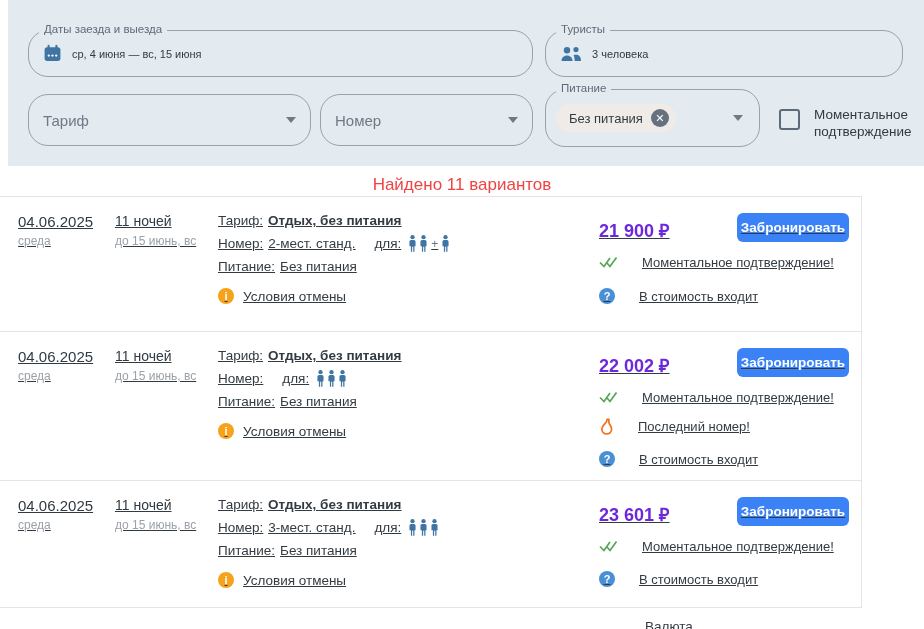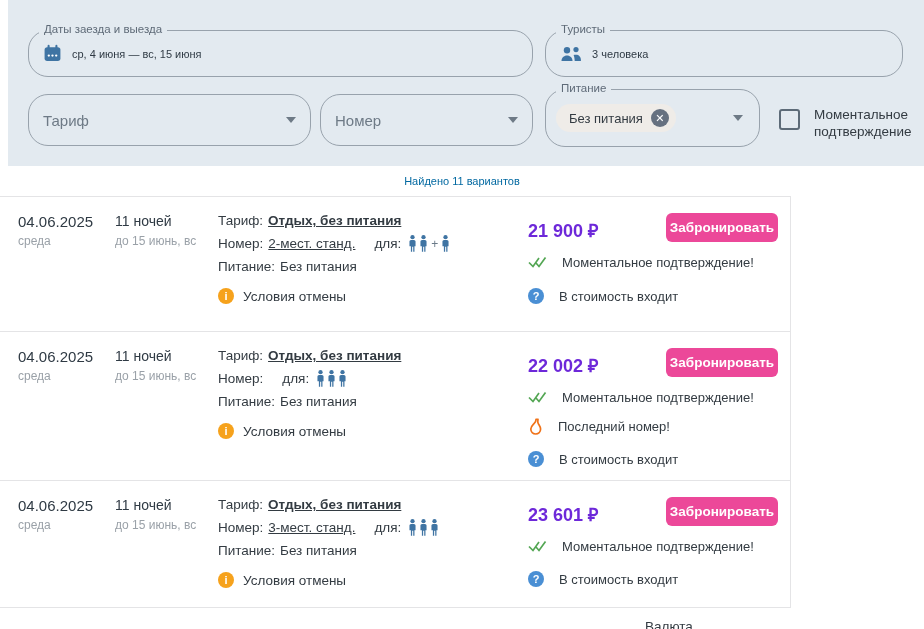--- a/index.html
+++ b/index.html
@@ -24,22 +24,22 @@
 
   .chip { display:flex; align-items:center; gap:8px; background:#efece8; border-radius:16px; padding:5px 7px 5px 13px; font-size:13px; color:#333b42; cursor:pointer; }
   .chip-close { display:flex; align-items:center; justify-content:center; width:18px; height:18px; border-radius:50%; background:#667180; color:#fff; font-size:11px; line-height:1; cursor:pointer; }
 
   .cb-group { position:absolute; left:771px; top:107px; display:flex; align-items:flex-start; gap:14px; cursor:pointer; }
   .checkbox { width:21px; height:21px; border:2px solid #5d6b78; border-radius:3px; background:transparent; margin-top:2px; }
   .cb-label { font-size:13.5px; color:#333b42; line-height:1.25; }
 
   
   .results { position:absolute; left:0; top:166px; width:924px; }
-  .count { height:30px; text-align:center; font-size:11px; color:#0369a1; padding-top:9px; }
-  .rows-wrap { width:791px; border-top:1px solid #e4e4e6; border-right:1px solid #e4e4e6; }
+  .count { height:30px; text-align:center; font-size:17px; color:#ef4444; padding-top:9px; }
+  .rows-wrap { width:862px; border-top:1px solid #e4e4e6; border-right:1px solid #e4e4e6;text-decoration:underline; }
   .row { display:grid; grid-template-columns:97px 103px 1fr 250px; padding:16px 12px 0 18px; border-bottom:1px solid #e4e4e6; }
   .row-1 { height:135px; } .row-2 { height:149px; } .row-3 { height:127px; }
 
   .c-date .d1 { font-size:15px; color:#2f3a44; }
   .c-date .d2 { font-size:12px; color:#9aa1a8; margin-top:4px; }
   .c-nights .d1 { font-size:14px; color:#2f3a44; }
   .c-nights .d2 { font-size:12px; color:#9aa1a8; margin-top:5px; }
 
   .c-details { font-size:13.5px; color:#333b42; }
   .dline { margin-bottom:7px; display:flex; align-items:center; gap:5px; flex-wrap:wrap; }
@@ -50,22 +50,22 @@
   .occ svg { display:block; }
   .occ-plus { font-size:12px; color:#6a7a88; margin:0 1px; align-self:center; }
   .cancel-line { display:flex; align-items:center; gap:9px; margin-top:14px; cursor:pointer; }
   .icon-circle { display:inline-flex; align-items:center; justify-content:center; width:16px; height:16px; border-radius:50%; color:#fff; font-size:11px; font-weight:bold; flex:0 0 auto; }
   .ic-info { background:#f6a21c; }
   .ic-q { background:#4a8fd4; }
 
   .c-right { display:flex; flex-direction:column; }
   .price-row { display:flex; align-items:flex-start; justify-content:space-between; }
   .price { font-size:18px; font-weight:bold; color:#6d28d9; padding-top:5px; white-space:nowrap; }
-  .book-btn { width:112px; height:29px; background:#ec4899; border:none; border-radius:6px; color:#fff; font-size:13.5px; font-weight:bold; font-family:"Liberation Sans", sans-serif; cursor:pointer; }
-  .status { display:flex; align-items:center; gap:15px; font-size:13px; color:#333b42; margin-top:13px; }
+  .book-btn { width:112px; height:29px; background:#3b82f6; border:none; border-radius:6px; color:#fff; font-size:13.5px; font-weight:bold; font-family:"Liberation Sans", sans-serif; cursor:pointer; }
+  .status { display:flex; align-items:center; gap:24px; font-size:13px; color:#333b42; margin-top:13px; }
   .status.clickable { cursor:pointer; }
 
   .footer-partial { position:absolute; left:645px; top:619px; font-size:13.5px; color:#333b42; }
 </style>
 </head>
 <body>
 
 <div class="screen">
 
   <div class="filter-panel">

